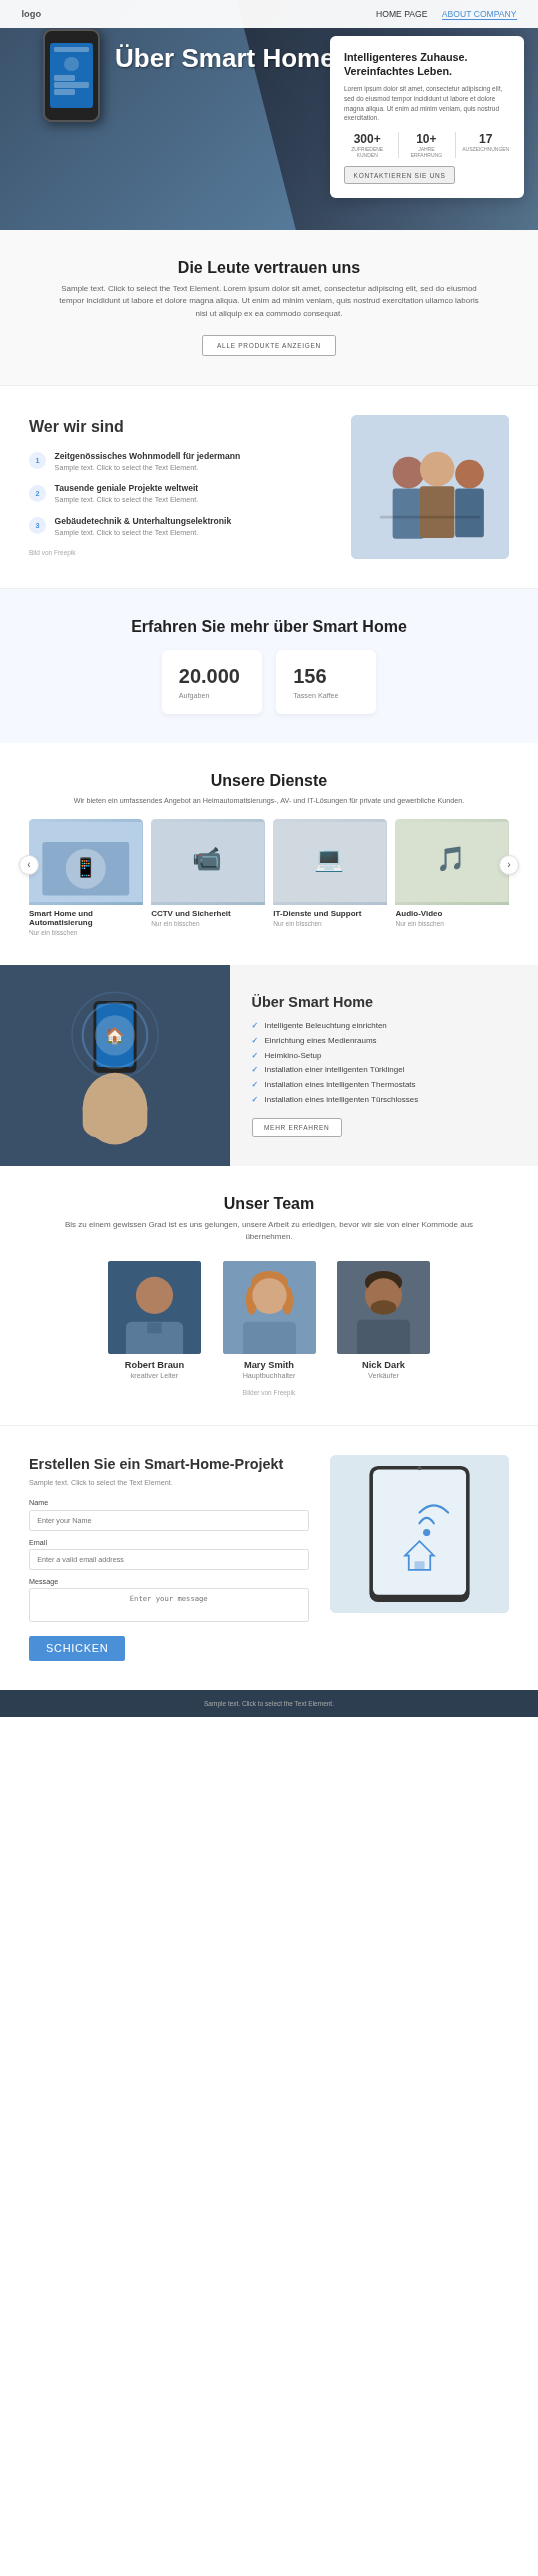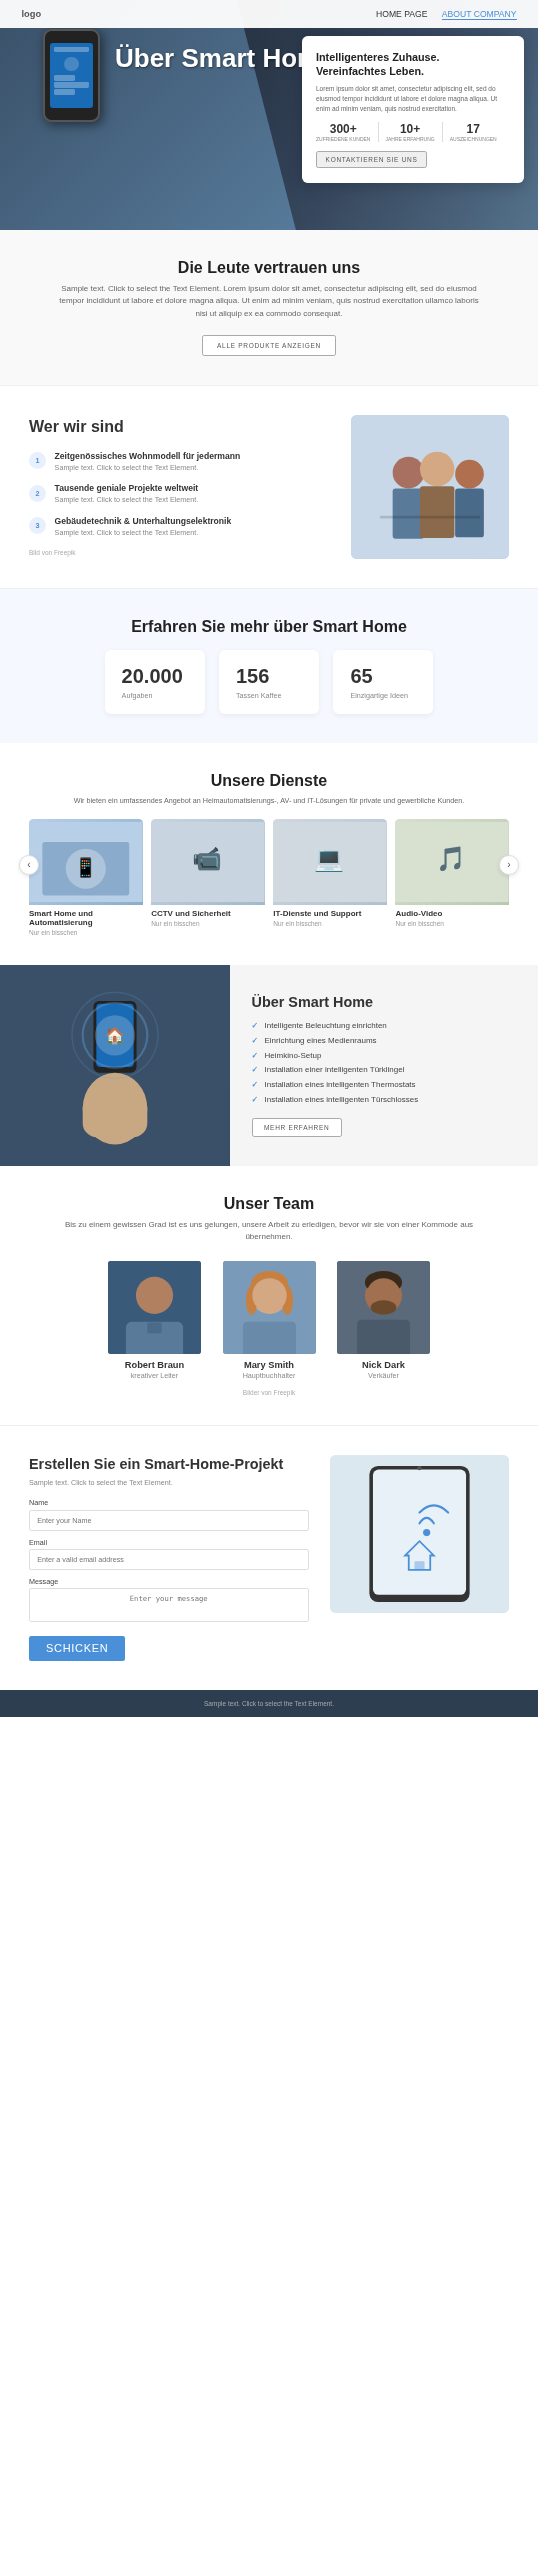--- a/index.html
+++ b/index.html
@@ -40,21 +40,21 @@
     .hero-phone-bar.short { width: 60%; }
     .hero-phone-bar.circle { width: 14.4px; height: 14.4px; background: rgba(255,255,255,0.2); border-radius: 50%; margin: 2.9px auto; }
     .hero-text {
       position: absolute; left: 115px; top: 43px;
       color: white;
     }
     .hero-text h1 { font-size: 26px; font-weight: 700; text-shadow: 0.7px 0.7px 2.2px rgba(0,0,0,0.5); }
     .hero-card {
       position: absolute; right: 14.4px; top: 36px;
       background: white; border-radius: 5.7px; padding: 14.4px;
-      width: 222px; box-shadow: 0 2.9px 14.4px rgba(0,0,0,0.2);
+      width: 194px; box-shadow: 0 2.9px 14.4px rgba(0,0,0,0.2);
     }
     .hero-card h2 { font-size: 10.8px; font-weight: 700; line-height: 1.3; margin-bottom: 5.7px; color: #222; }
     .hero-card p { font-size: 6.5px; color: #666; line-height: 1.5; margin-bottom: 8.6px; }
     .hero-stats { display: flex; gap: 7.2px; margin-bottom: 8.6px; }
     .hero-stat { text-align: center; }
     .hero-stat .num { font-size: 12px; font-weight: 700; color: #333; }
     .hero-stat .label { font-size: 5px; color: #888; text-transform: uppercase; }
     .hero-stat-divider { width: 0.7px; background: #ddd; }
     .hero-btn {
       display: block; text-align: center; border: 0.7px solid #aaa;
@@ -284,24 +284,20 @@
   <h2 class="section-title">Erfahren Sie mehr über Smart Home</h2>
   <div class="stats-row">
     <div class="stat-card">
       <div class="big">20.000</div>
       <div class="slabel">Aufgaben</div>
     </div>
     <div class="stat-card">
       <div class="big">156</div>
       <div class="slabel">Tassen Kaffee</div>
     </div>
-    <div class="stat-card">
-      <div class="big">65</div>
-      <div class="slabel">Einzigartige Ideen</div>
-    </div>
   </div>
 </section>
 
 <section class="services-section">
   <h2 class="section-title">Unsere Dienste</h2>
   <p class="services-desc">Wir bieten ein umfassendes Angebot an Heimautomatisierungs-, AV- und IT-Lösungen für private und gewerbliche Kunden.</p>
   <div class="services-slider">
     <button class="slider-btn left">‹</button>
     <div class="services-row">
       <div class="service-card">

